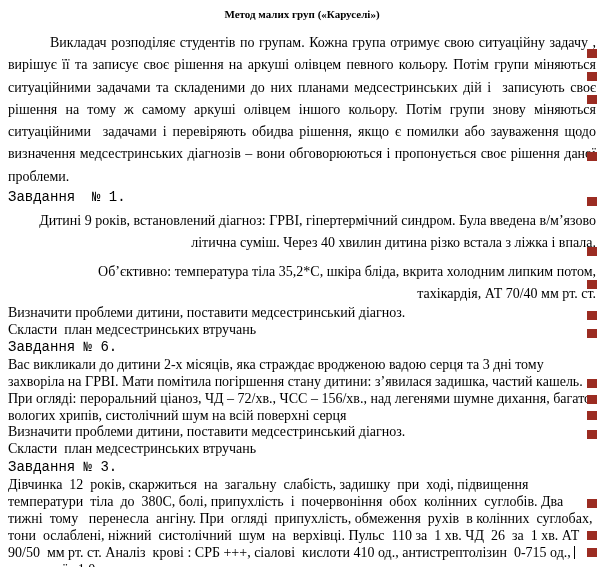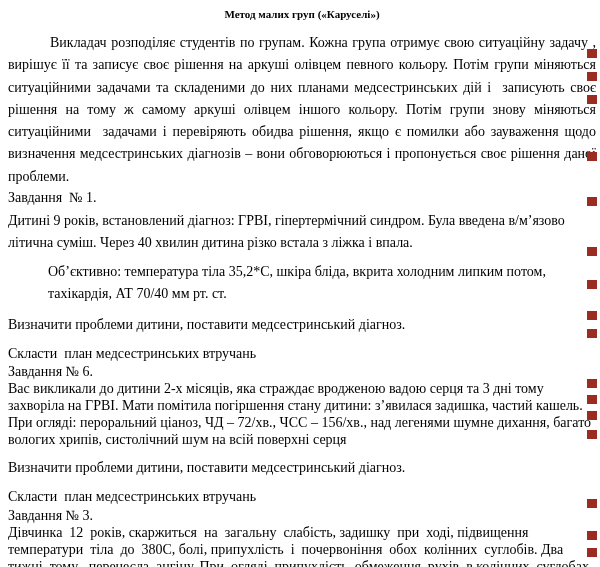--- a/index.html
+++ b/index.html
@@ -17,25 +17,25 @@
     font-size:11px; line-height:18px;
     margin:2px 0 9px 0;
     white-space:pre-wrap;
   }
   p { margin:0; white-space:pre-wrap; }
   .intro {
     text-align:justify;
     text-indent:42px;
     line-height:22.3px;
   }
-  .heading { line-height:17px; margin-top:1px; }
-  .body-loose { line-height:22.3px; }
+  .heading { line-height:17px; margin-top:1px;font-family:Liberation Mono, monospace; }
+  .body-loose { line-height:22.3px;text-align:right; }
   .mt4 { margin-top:4px; }
   .mt6 { margin-top:6px;margin-left:40px; }
-  .q { line-height:16.6px;margin-top:12px; }
+  .q { line-height:16.6px; }
   .body-tight { line-height:17px; }
   .caret {
     display:inline-block;
     width:1px; height:13px;
     background:#000;
     vertical-align:-2px;
   }
   .marker {
     position:absolute;
     left:587px;

